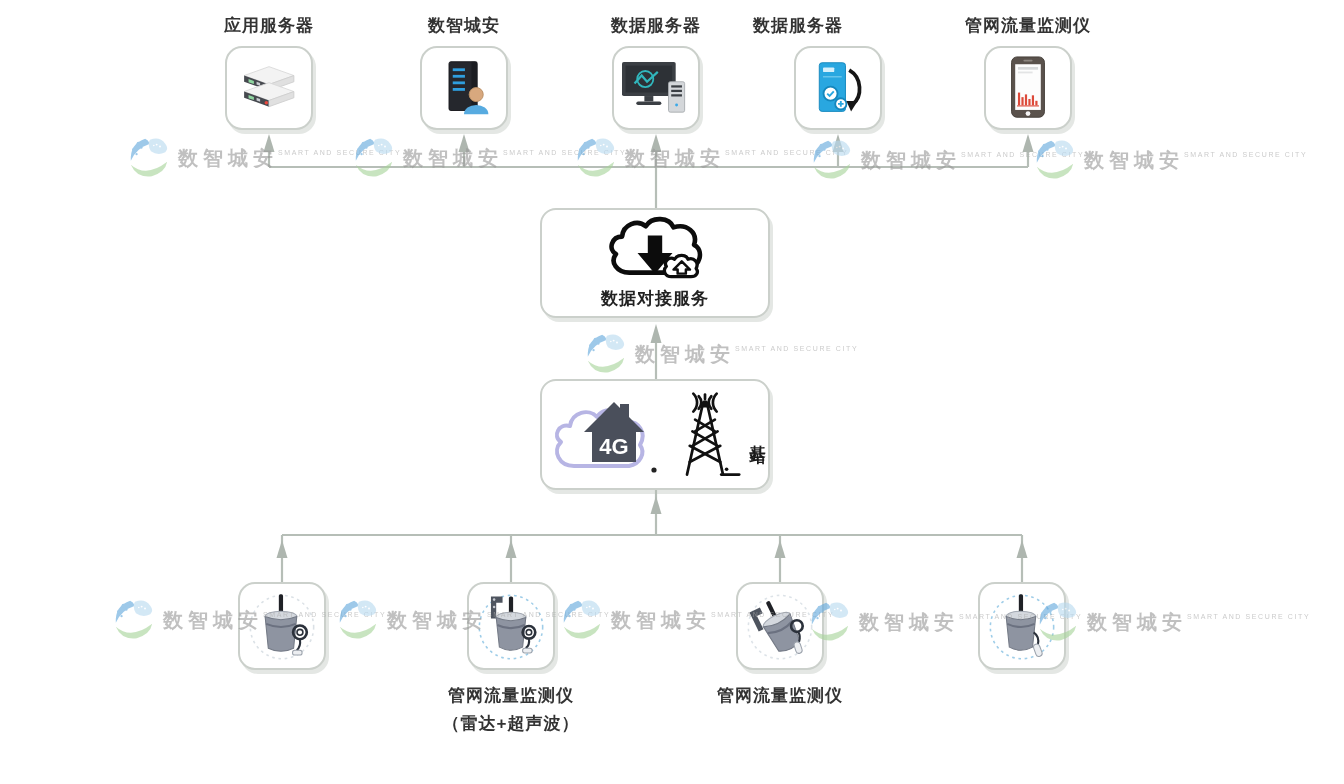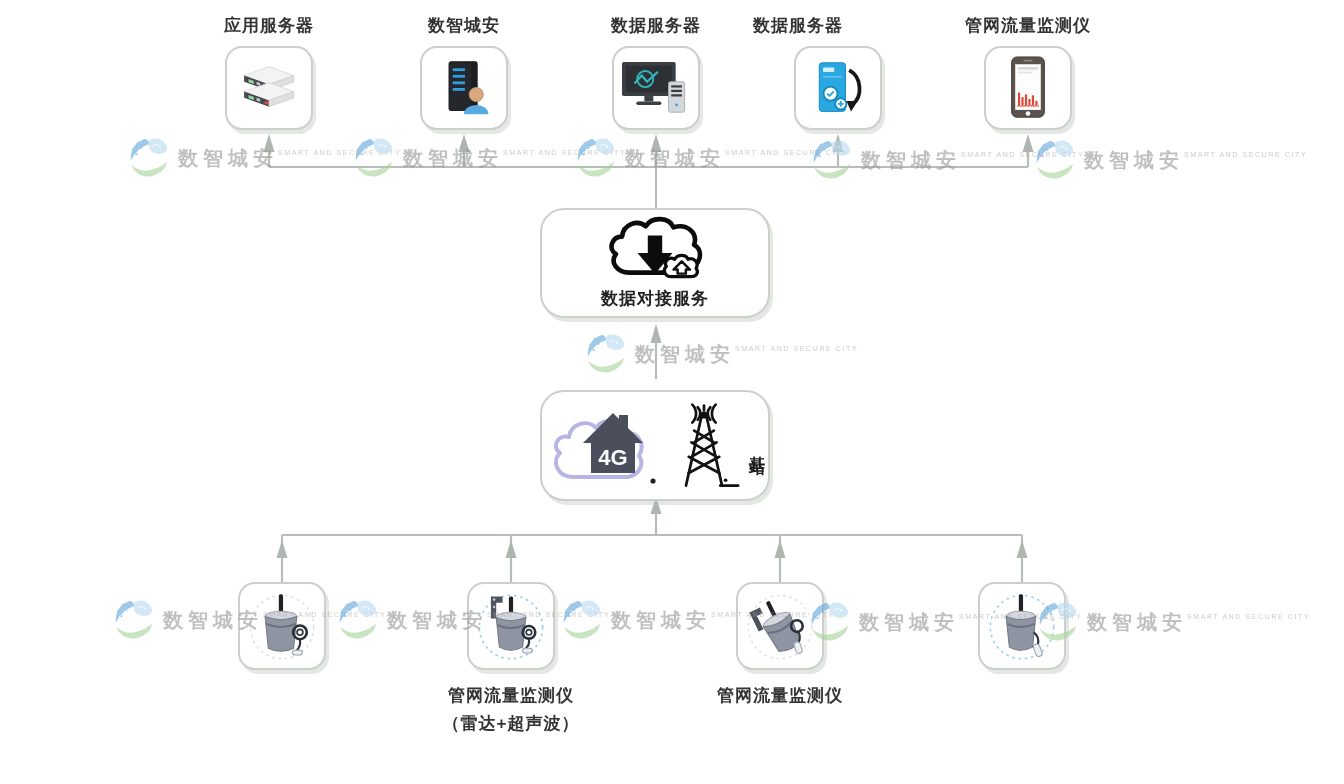--- a/index.html
+++ b/index.html
@@ -5,23 +5,23 @@
   html,body{margin:0;padding:0;background:#fff;}
   .stage{position:relative;width:1344px;height:784px;background:#fff;overflow:hidden;
          font-family:"Liberation Sans","DejaVu Sans",sans-serif;}
   .wires{position:absolute;left:0;top:0;z-index:1;}
   
   .nodebox{position:absolute;width:88px;height:84px;background:#fff;border:2px solid #cbd0cb;
            border-radius:17px;box-shadow:3px 4px 0 rgba(185,191,185,.38);
            display:flex;align-items:center;justify-content:center;z-index:3;box-sizing:border-box;}
   .devbox{height:88px;}
   .bigbox{position:absolute;left:540px;width:230px;background:#fff;border:2px solid #cbd0cb;
-          border-radius:24px;box-shadow:3px 4px 0 rgba(185,191,185,.38);z-index:3;box-sizing:border-box;}
+          border-radius:16px;box-shadow:3px 4px 0 rgba(185,191,185,.38);z-index:3;box-sizing:border-box;}
   #cloudbox{top:208px;height:110px;text-align:center;}
-  #gwbox{top:390px;height:111px;display:flex;align-items:center;gap:4px;}
+  #gwbox{top:379px;height:111px;display:flex;align-items:center;justify-content:center;gap:4px;}
   .cloudlabel{position:absolute;bottom:6px;left:0;width:100%;font-size:17px;font-weight:700;color:#222;letter-spacing:1px;}
   .station-label{writing-mode:vertical-rl;font-size:16px;font-weight:700;color:#1a1a1a;letter-spacing:3px;margin-left:2px;}
   
   .toplabel{position:absolute;top:14px;width:180px;text-align:center;font-size:17px;font-weight:700;
             color:#333;letter-spacing:1px;z-index:3;}
   .botlabel{position:absolute;top:684px;width:220px;text-align:center;font-size:17px;font-weight:700;
             color:#333;letter-spacing:1px;z-index:3;}
   .botlabel .l2{margin-top:5px;}
   .botlabel.single .l1{padding-top:15px;}
   

